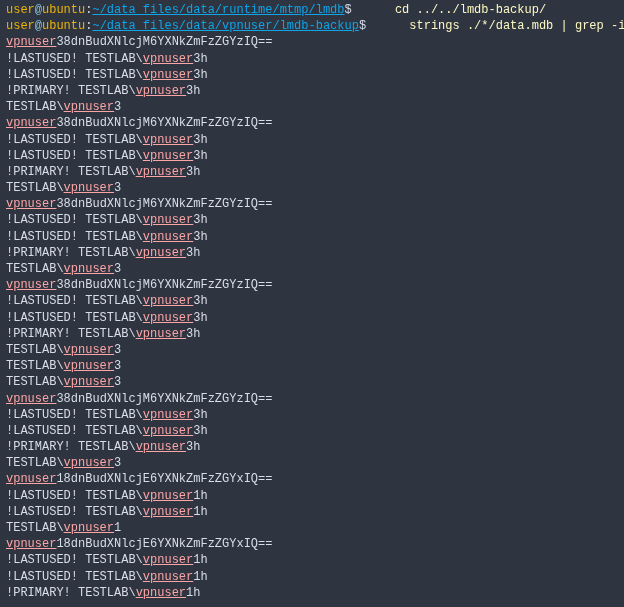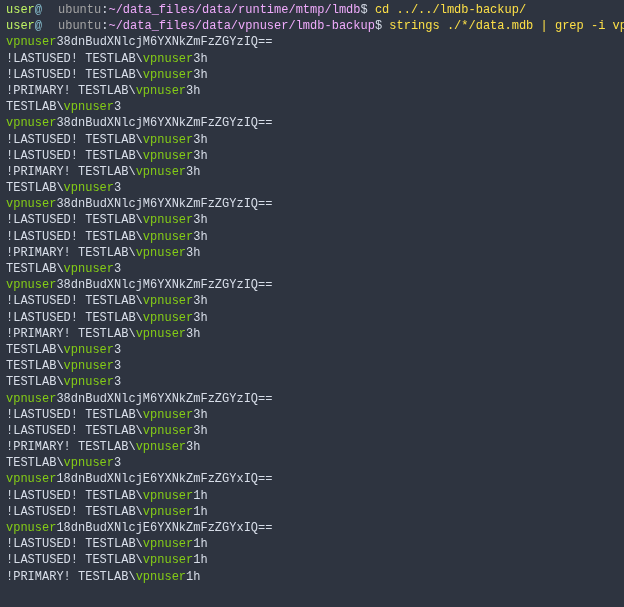--- a/index.html
+++ b/index.html
@@ -14,28 +14,28 @@
       line-height: 1.35;
       color: #d8dee9;
       padding: 2px 6px;
       width: 624px;
       white-space: nowrap;
       overflow: hidden;
     }
     .term-line {
       display: block;
     }
-    .prompt-user { color: #bef264; }
-    .prompt-host { color: #a3a3a3; padding-left: 16px; }
+    .prompt-user { color: #eab308; }
+    .prompt-host { color: #eab308; }
     .prompt-at { color: #88c0d0; }
     .prompt-colon { color: #d8dee9; }
-    .prompt-path { color: #f0abfc; }
+    .prompt-path { color: #0ea5e9; text-decoration: underline; }
     .prompt-dollar { color: #d8dee9; }
-    .cmd-text { color: #fde047; }
-    .match-red { color: #84cc16; }
+    .cmd-text { color: #fef9c3; margin-left: 36px; }
+    .match-red { color: #fca5a5; text-decoration: underline; }
     .plain { color: #d8dee9; }
   </style>
 </head>
 <body>
 
 <div id="terminal">
     <div class="term-line"><span class="prompt-user">user</span><span class="prompt-at">@</span><span class="prompt-host">ubuntu</span><span class="prompt-colon">:</span><span class="prompt-path">~/data_files/data/runtime/mtmp/lmdb</span><span class="prompt-dollar">$ </span><span class="cmd-text">cd ../../lmdb-backup/</span></div>
     <div class="term-line"><span class="prompt-user">user</span><span class="prompt-at">@</span><span class="prompt-host">ubuntu</span><span class="prompt-colon">:</span><span class="prompt-path">~/data_files/data/vpnuser/lmdb-backup</span><span class="prompt-dollar">$ </span><span class="cmd-text">strings ./*/data.mdb | grep -i vpnuser</span></div>
     <div class="term-line"><span class="match-red">vpnuser</span><span class="plain">38dnBudXNlcjM6YXNkZmFzZGYzIQ==</span></div>
     <div class="term-line"><span class="plain">!LASTUSED! TESTLAB\</span><span class="match-red">vpnuser</span><span class="plain">3h</span></div>
@@ -60,17 +60,18 @@
     <div class="term-line"><span class="plain">TESTLAB\</span><span class="match-red">vpnuser</span><span class="plain">3</span></div>
     <div class="term-line"><span class="plain">TESTLAB\</span><span class="match-red">vpnuser</span><span class="plain">3</span></div>
     <div class="term-line"><span class="match-red">vpnuser</span><span class="plain">38dnBudXNlcjM6YXNkZmFzZGYzIQ==</span></div>
     <div class="term-line"><span class="plain">!LASTUSED! TESTLAB\</span><span class="match-red">vpnuser</span><span class="plain">3h</span></div>
     <div class="term-line"><span class="plain">!LASTUSED! TESTLAB\</span><span class="match-red">vpnuser</span><span class="plain">3h</span></div>
     <div class="term-line"><span class="plain">!PRIMARY! TESTLAB\</span><span class="match-red">vpnuser</span><span class="plain">3h</span></div>
     <div class="term-line"><span class="plain">TESTLAB\</span><span class="match-red">vpnuser</span><span class="plain">3</span></div>
     <div class="term-line"><span class="match-red">vpnuser</span><span class="plain">18dnBudXNlcjE6YXNkZmFzZGYxIQ==</span></div>
     <div class="term-line"><span class="plain">!LASTUSED! TESTLAB\</span><span class="match-red">vpnuser</span><span class="plain">1h</span></div>
     <div class="term-line"><span class="plain">!LASTUSED! TESTLAB\</span><span class="match-red">vpnuser</span><span class="plain">1h</span></div>
+    <div class="term-line"><span class="plain">TESTLAB\</span><span class="match-red">vpnuser</span><span class="plain">1</span></div>
     <div class="term-line"><span class="match-red">vpnuser</span><span class="plain">18dnBudXNlcjE6YXNkZmFzZGYxIQ==</span></div>
     <div class="term-line"><span class="plain">!LASTUSED! TESTLAB\</span><span class="match-red">vpnuser</span><span class="plain">1h</span></div>
     <div class="term-line"><span class="plain">!LASTUSED! TESTLAB\</span><span class="match-red">vpnuser</span><span class="plain">1h</span></div>
     <div class="term-line"><span class="plain">!PRIMARY! TESTLAB\</span><span class="match-red">vpnuser</span><span class="plain">1h</span></div>
   </div>
 
 </body></html>

